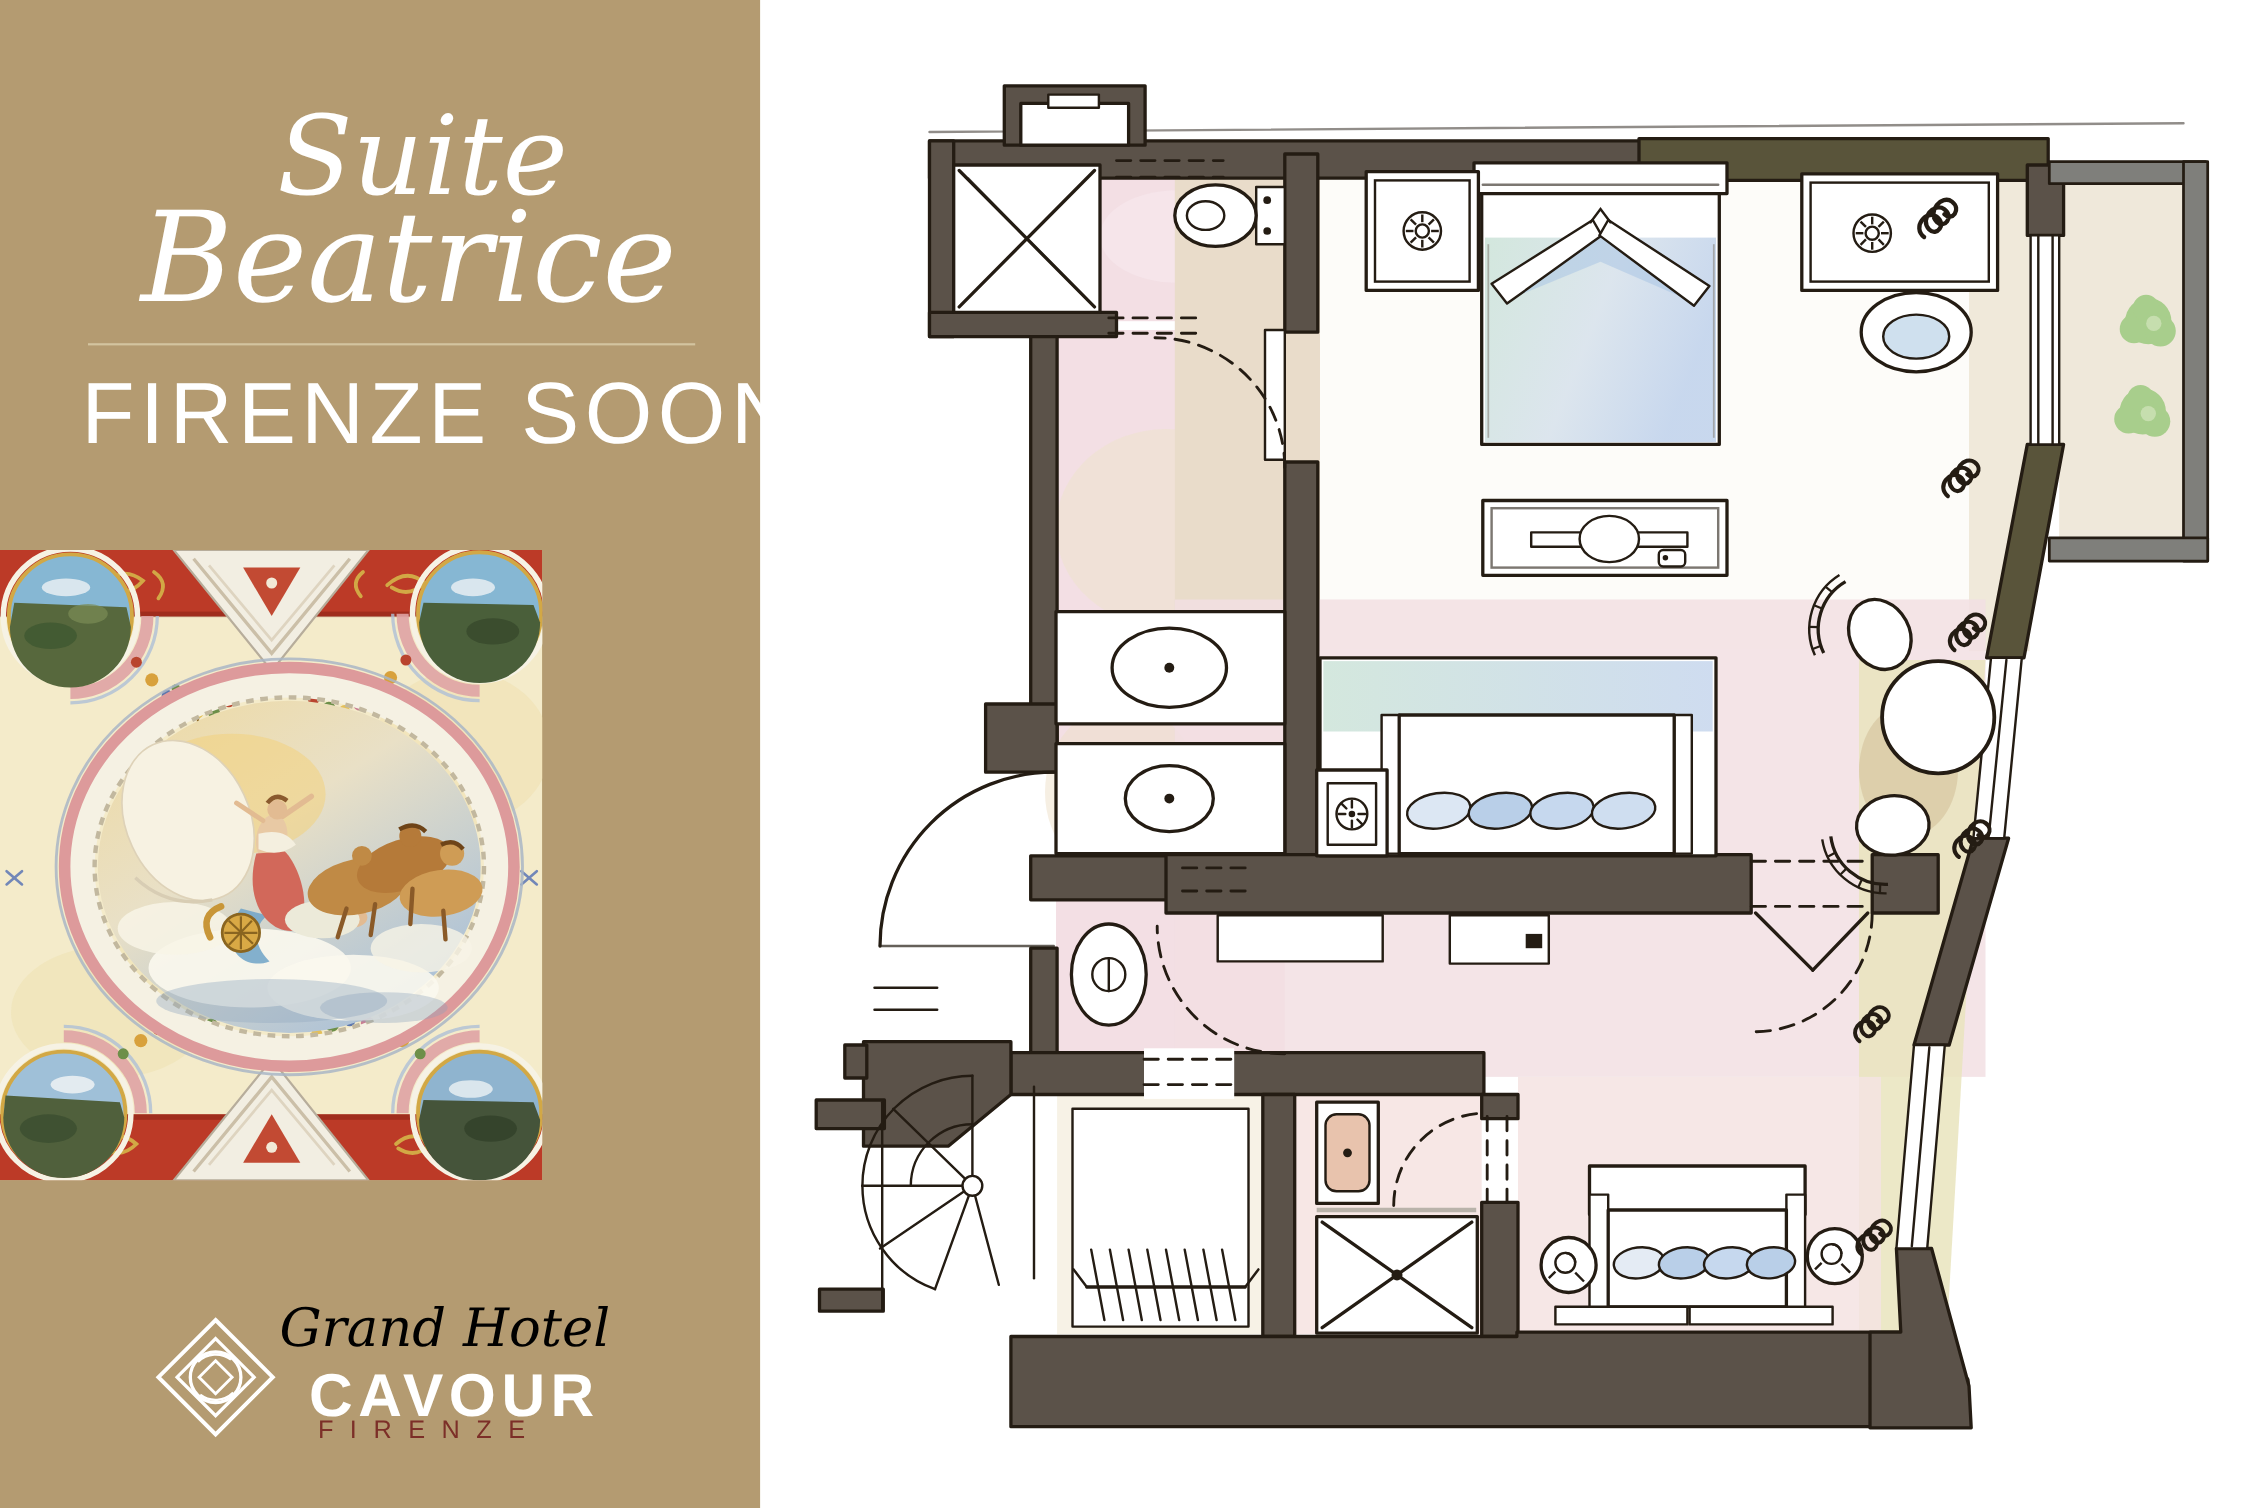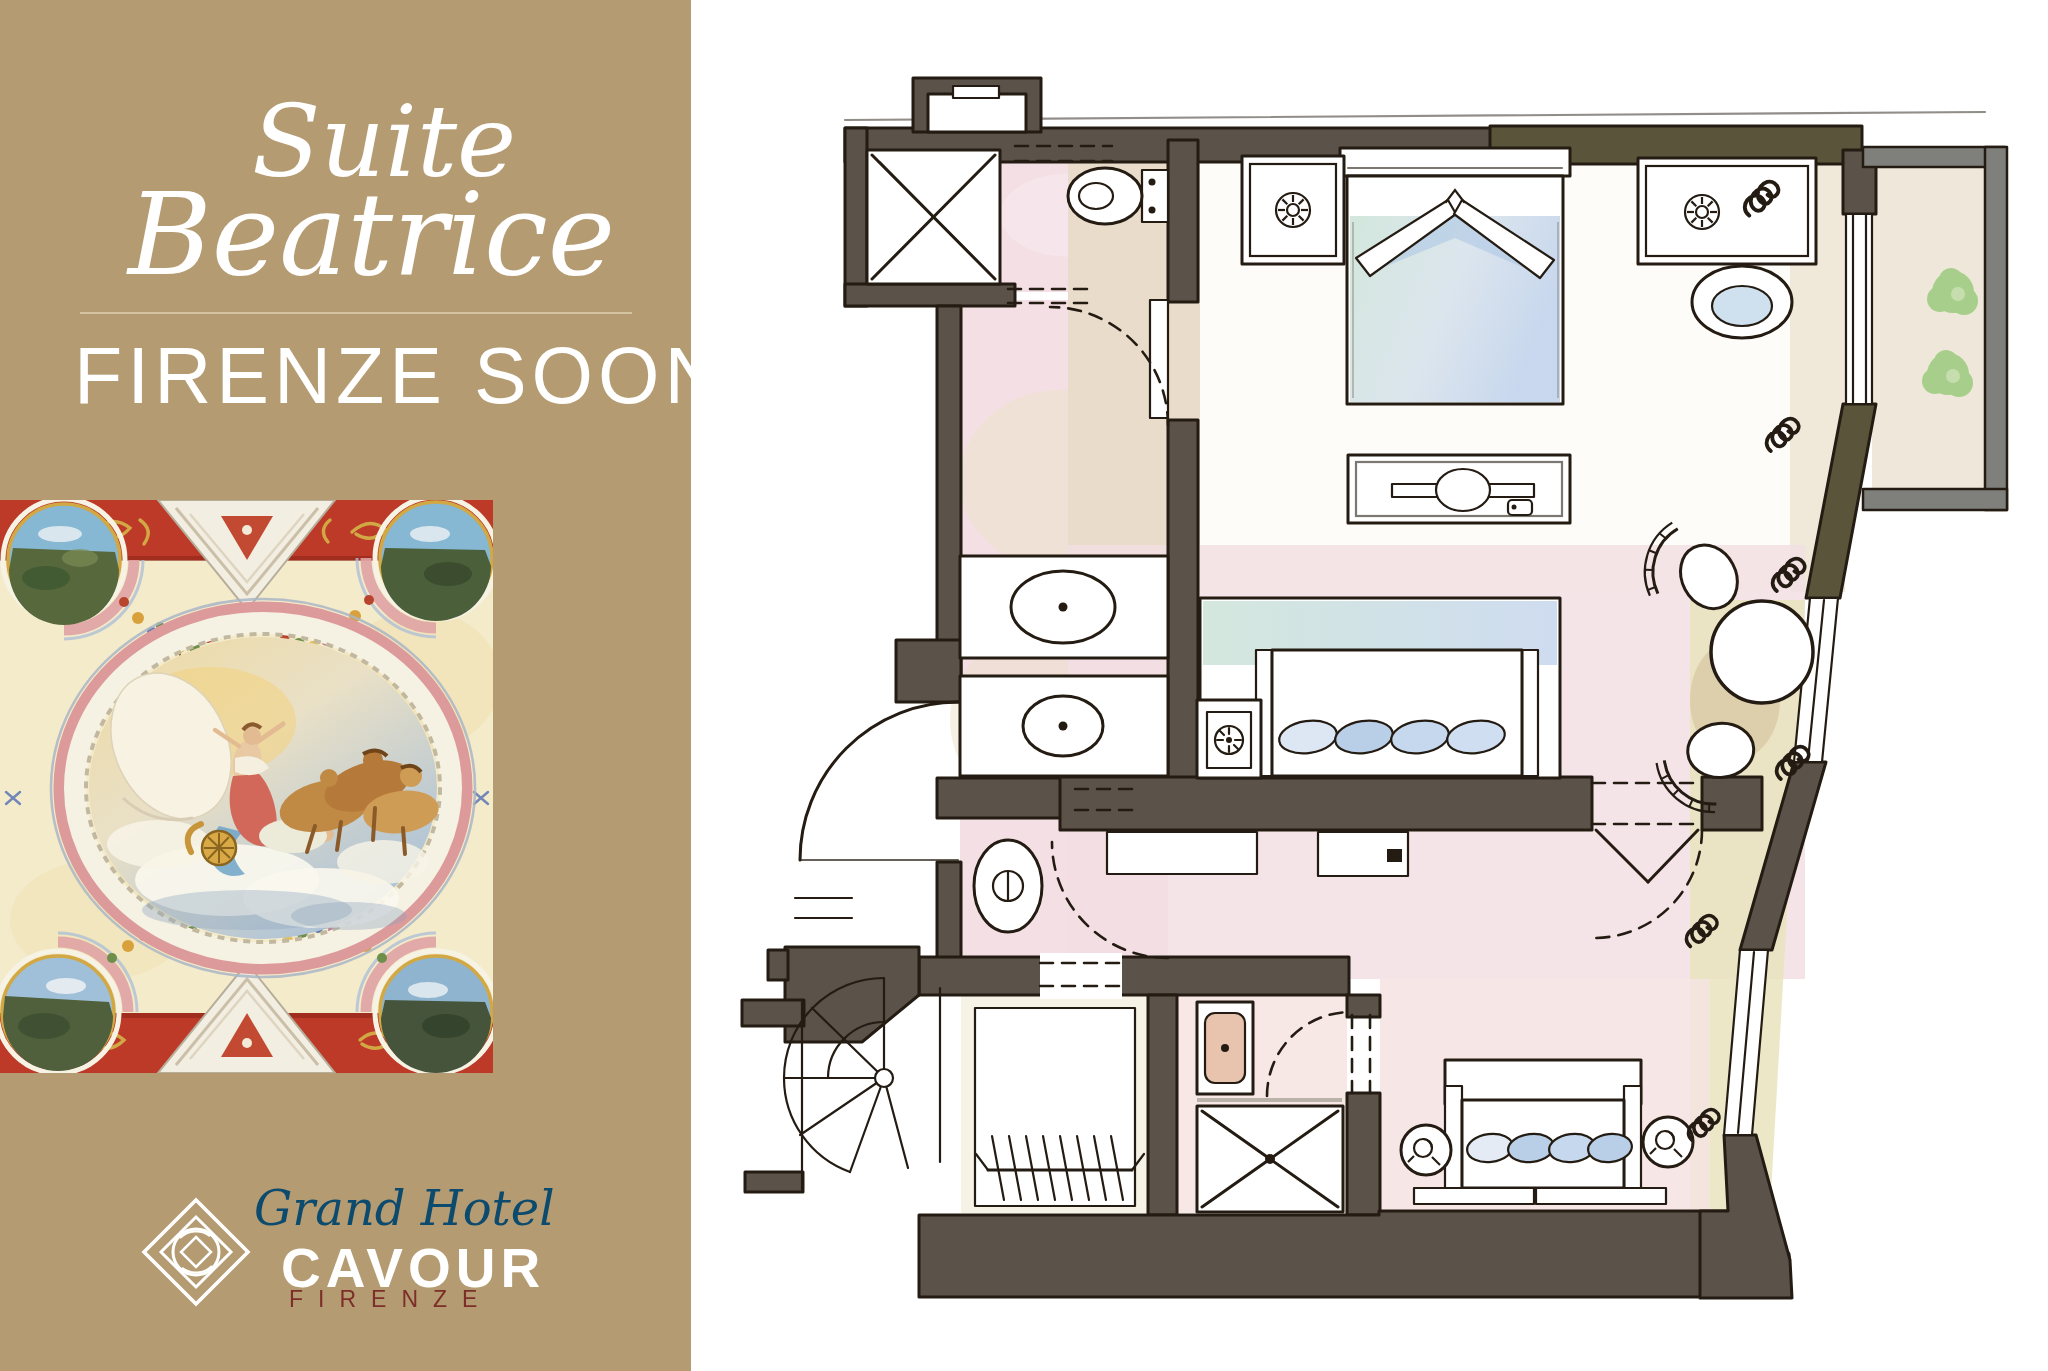--- a/index.html
+++ b/index.html
@@ -8,21 +8,21 @@
   
   .panel{position:absolute;left:0;top:0;width:691px;height:1371px;background:#b49b71;}
   .script{font-family:"DejaVu Serif","Liberation Serif",serif;font-style:italic;color:#fff;
           line-height:1;white-space:nowrap;}
   .title1{position:absolute;left:252px;top:92px;font-size:100px;}
   .title2{position:absolute;left:128px;top:178px;font-size:114px;}
   .divider{position:absolute;left:80px;top:312px;width:552px;height:2px;background:#d6c9a4;opacity:.9;}
   .coming{position:absolute;left:74px;top:330px;font-size:79px;color:#fff;letter-spacing:5px;
           font-weight:300;white-space:nowrap;}
   .fresco-wrap{position:absolute;left:0;top:500px;width:493px;height:573px;}
-  .logo-script{position:absolute;left:254px;top:1184px;font-size:48px;color:#0c4a6e;}
+  .logo-script{position:absolute;left:254px;top:1184px;font-size:48px;color:#000000;}
   .logo-name{position:absolute;left:281px;top:1236px;font-size:55px;color:#fff;letter-spacing:5px;font-weight:700;}
   .logo-city{position:absolute;left:289px;top:1286px;font-size:23px;color:#7c2f28;letter-spacing:15px;}
   .emblem{position:absolute;left:140px;top:1196px;width:112px;height:112px;}
   
   .plan{position:absolute;left:712px;top:0;width:1336px;height:1371px;}
   .wall  {fill:#5b5249;stroke:#241c13;stroke-width:3;stroke-linejoin:round;}
   .wallO {fill:#59543a;stroke:#241c13;stroke-width:3;stroke-linejoin:round;}
   .wallB {fill:#7f7f7b;stroke:#241c13;stroke-width:2.5;stroke-linejoin:round;}
   .wfill {fill:#ffffff;stroke:#241c13;stroke-width:3;stroke-linejoin:round;}
   .wfill2{fill:#ffffff;stroke:#241c13;stroke-width:2.2;stroke-linejoin:round;}

